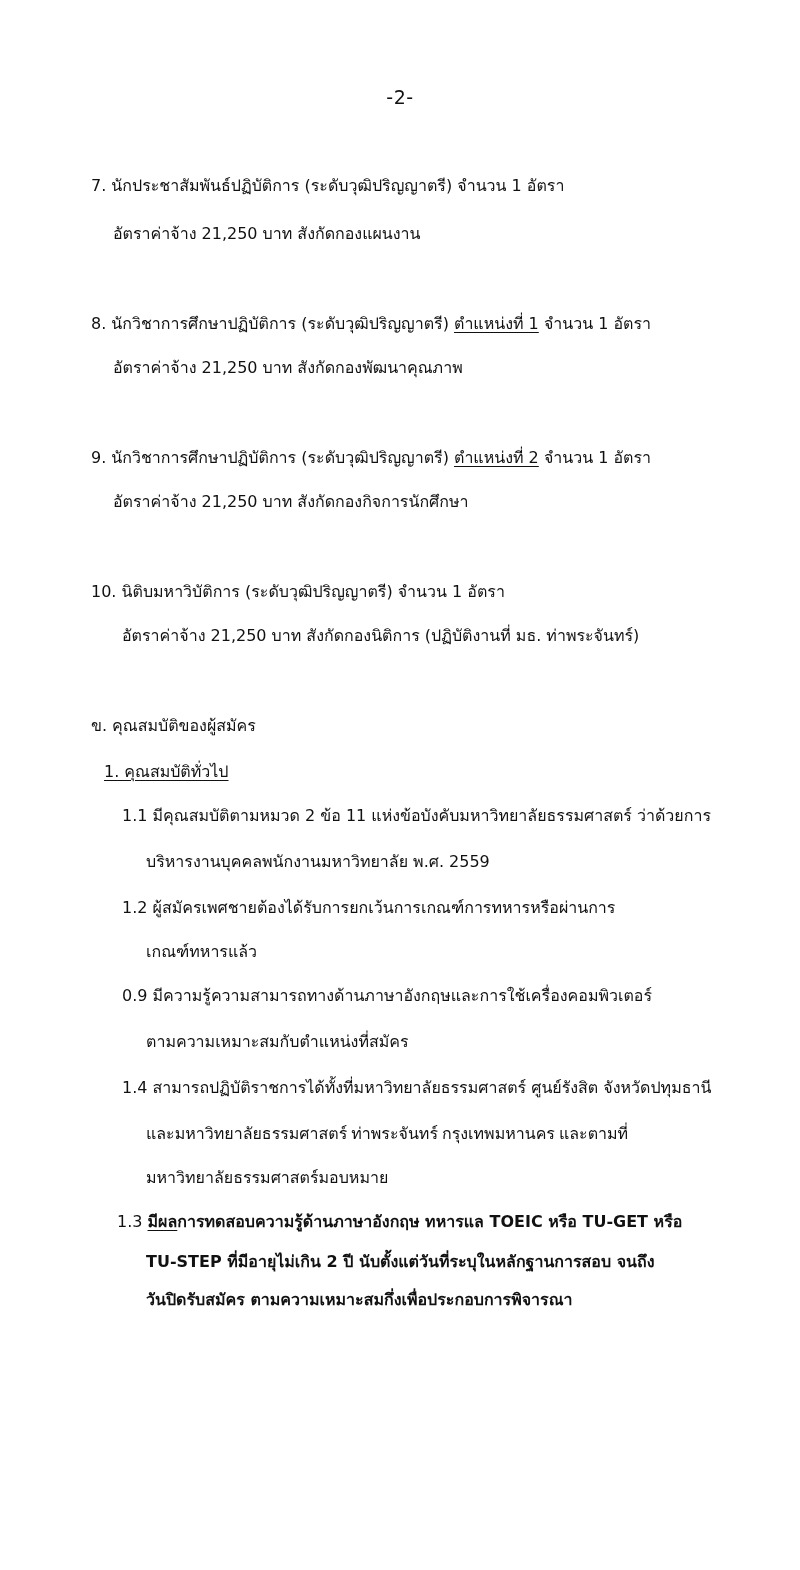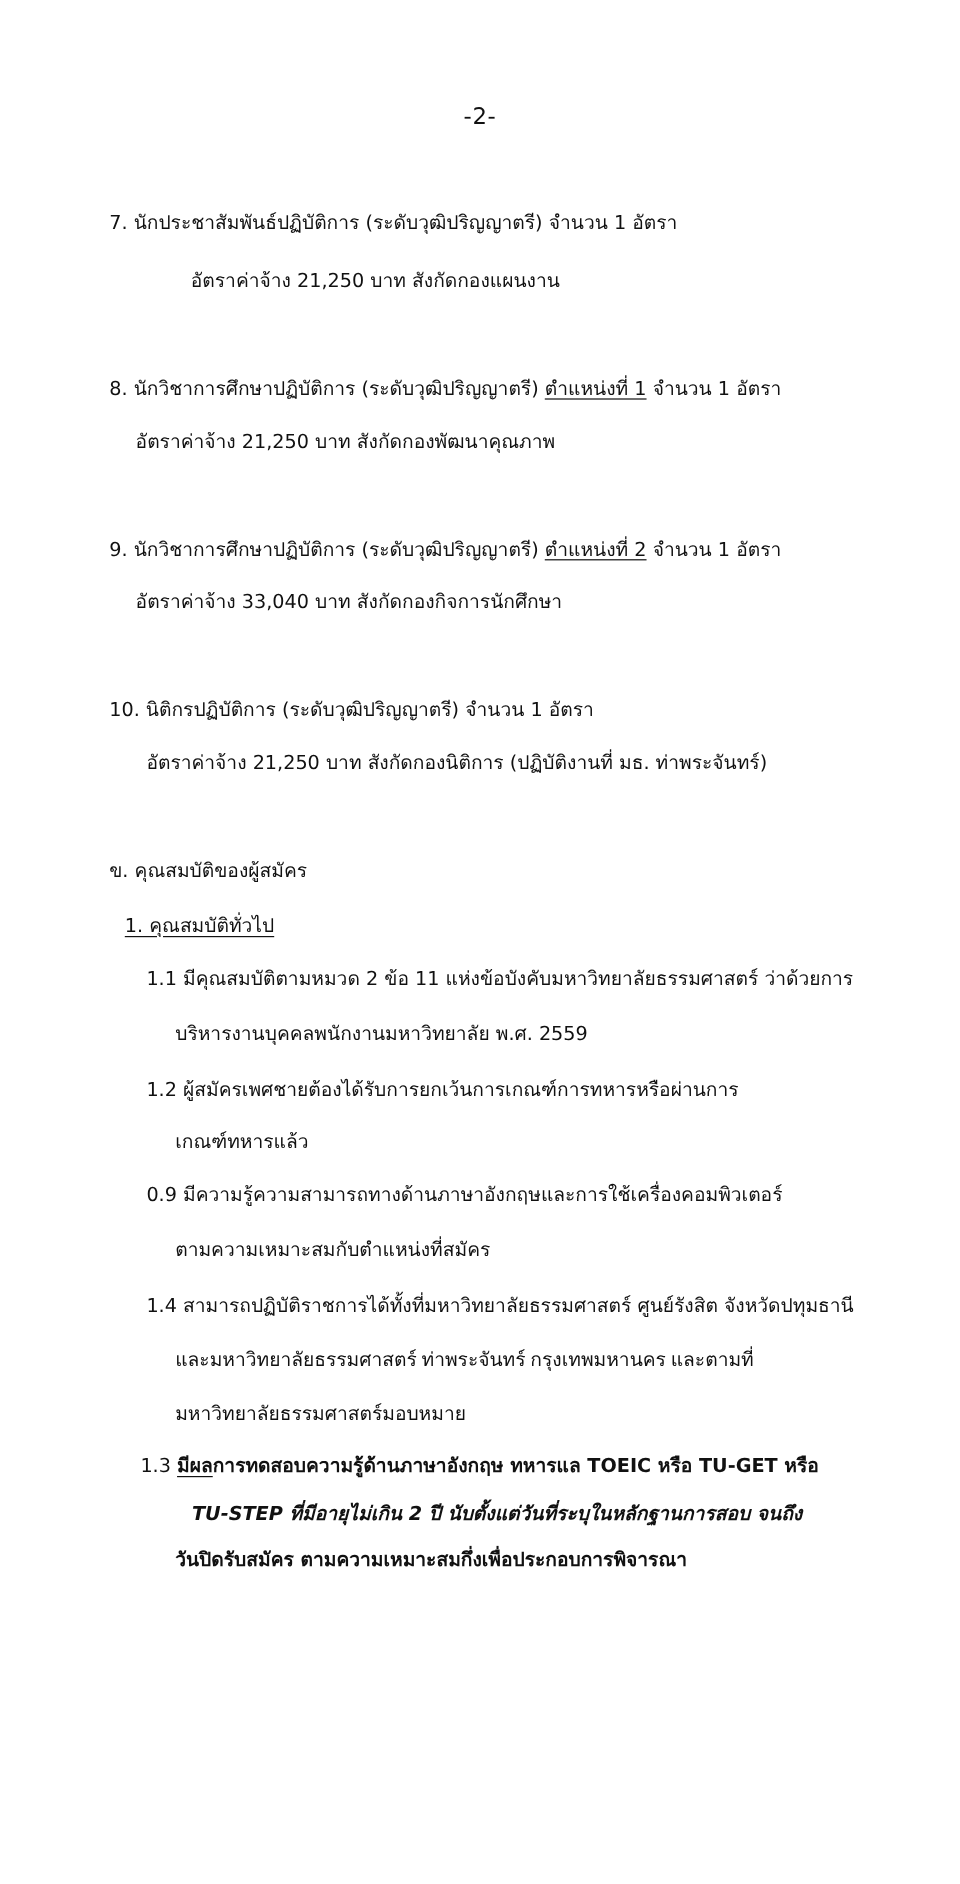--- a/index.html
+++ b/index.html
@@ -21,41 +21,41 @@
 </head>
 <body>
 
 <div class="page-num">-2-</div>
 
 <div class="line" style="top:174px;left:91px;">
   <span>7.</span>
   <span>นักประชาสัมพันธ์ปฏิบัติการ (ระดับวุฒิปริญญาตรี)</span>
   <span>จำนวน 1 อัตรา</span>
 </div>
-<div class="line" style="top:222px;left:113px;margin-left:46px;">อัตราค่าจ้าง 21,250 บาท สังกัดกองแผนงาน</div>
+<div class="line" style="top:222px;left:113px;">อัตราค่าจ้าง 21,250 บาท สังกัดกองแผนงาน</div>
 
 <div class="line" style="top:312px;left:91px;">
   <span>8.</span>
   <span>นักวิชาการศึกษาปฏิบัติการ (ระดับวุฒิปริญญาตรี)</span>
   <span class="u">ตำแหน่งที่ 1</span>
   <span>จำนวน 1 อัตรา</span>
 </div>
 <div class="line" style="top:356px;left:113px;">อัตราค่าจ้าง 21,250 บาท สังกัดกองพัฒนาคุณภาพ</div>
 
 <div class="line" style="top:446px;left:91px;">
   <span>9.</span>
   <span>นักวิชาการศึกษาปฏิบัติการ (ระดับวุฒิปริญญาตรี)</span>
   <span class="u">ตำแหน่งที่ 2</span>
   <span>จำนวน 1 อัตรา</span>
 </div>
-<div class="line" style="top:490px;left:113px;">อัตราค่าจ้าง 33,040 บาท สังกัดกองกิจการนักศึกษา</div>
+<div class="line" style="top:490px;left:113px;">อัตราค่าจ้าง 21,250 บาท สังกัดกองกิจการนักศึกษา</div>
 
 <div class="line" style="top:580px;left:91px;">
   <span>10.</span>
-  <span>นิติกรปฏิบัติการ (ระดับวุฒิปริญญาตรี)</span>
+  <span>นิติบมหาวิบัติการ (ระดับวุฒิปริญญาตรี)</span>
   <span>จำนวน 1 อัตรา</span>
 </div>
 <div class="line" style="top:624px;left:122px;">อัตราค่าจ้าง 21,250 บาท สังกัดกองนิติการ (ปฏิบัติงานที่ มธ. ท่าพระจันทร์)</div>
 
 <div class="line" style="top:714px;left:91px;">ข. คุณสมบัติของผู้สมัคร</div>
 <div class="line u" style="top:760px;left:104px;">1. คุณสมบัติทั่วไป</div>
 
 <div class="line" style="top:804px;left:122px;">
   <span>1.1</span>
   <span>มีคุณสมบัติตามหมวด 2 ข้อ 11 แห่งข้อบังคับมหาวิทยาลัยธรรมศาสตร์ ว่าด้วยการ</span>
@@ -78,14 +78,14 @@
   <span>1.4</span>
   <span>สามารถปฏิบัติราชการได้ทั้งที่มหาวิทยาลัยธรรมศาสตร์ ศูนย์รังสิต จังหวัดปทุมธานี</span>
 </div>
 <div class="line" style="top:1122px;left:146px;font-family:Liberation Serif, serif;">และมหาวิทยาลัยธรรมศาสตร์ ท่าพระจันทร์ กรุงเทพมหานคร และตามที่</div>
 <div class="line" style="top:1166px;left:146px;">มหาวิทยาลัยธรรมศาสตร์มอบหมาย</div>
 
 <div class="line b" style="top:1210px;left:117px;font-weight:normal;">
   <span>1.3</span>
   <span class="u b">มีผล</span><span class="b">การทดสอบความรู้ด้านภาษาอังกฤษ ทหารแล TOEIC หรือ TU-GET หรือ</span>
 </div>
-<div class="line b" style="top:1250px;left:160px;font-style:italic;">TU-STEP ที่มีอายุไม่เกิน 2 ปี นับตั้งแต่วันที่ระบุในหลักฐานการสอบ จนถึง</div>
+<div class="line b" style="top:1250px;left:146px;">TU-STEP ที่มีอายุไม่เกิน 2 ปี นับตั้งแต่วันที่ระบุในหลักฐานการสอบ จนถึง</div>
 <div class="line b" style="top:1288px;left:146px;">วันปิดรับสมัคร ตามความเหมาะสมกึ่งเพื่อประกอบการพิจารณา</div>
 
 </body></html>

